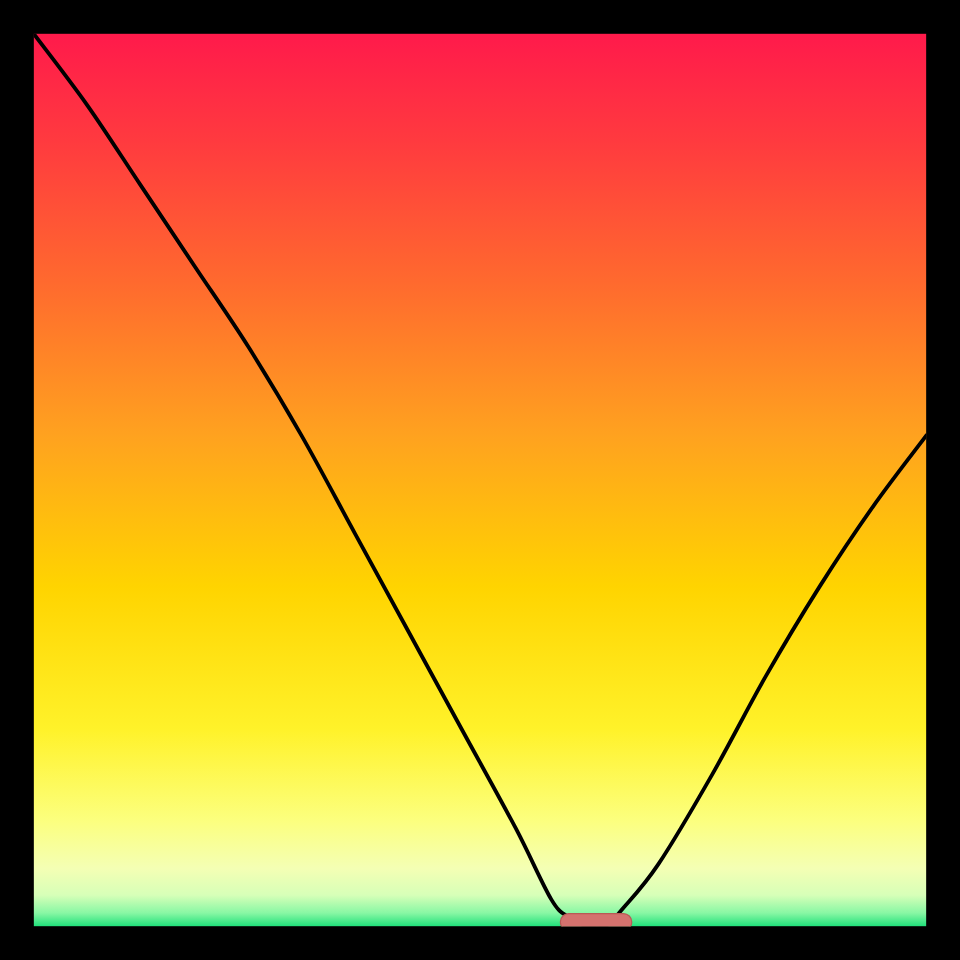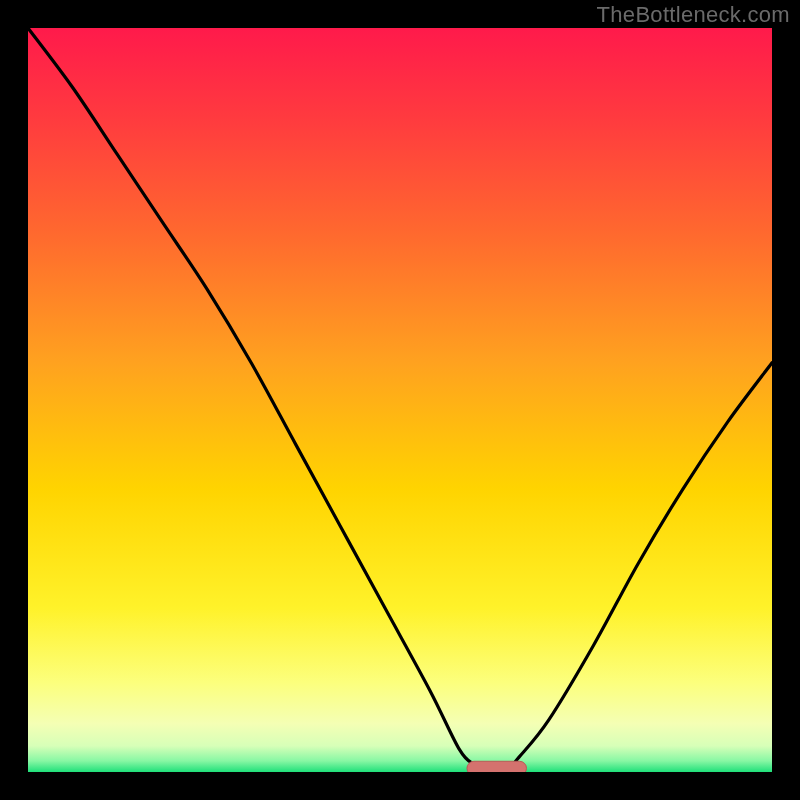--- a/index.html
+++ b/index.html
@@ -36,21 +36,20 @@
     width: 744px;
     height: 744px;
   }
   svg { display: block; }
 </style>
 </head>
 <body>
 
 <div class="frame">
 
-  <div class="watermark">TheBottleneck.com</div>
 
   <div class="plot-wrap">
     <svg id="plot-svg" width="744" height="744" viewBox="0 0 744 744" preserveAspectRatio="none">
       <defs>
         <linearGradient id="bg-grad" x1="0" y1="0" x2="0" y2="1">
             <stop offset="0%" stop-color="#ff1a4b"></stop>
             <stop offset="12%" stop-color="#ff3a3f"></stop>
             <stop offset="28.000000000000004%" stop-color="#ff6a2e"></stop>
             <stop offset="45%" stop-color="#ffa21f"></stop>
             <stop offset="62%" stop-color="#ffd400"></stop>

